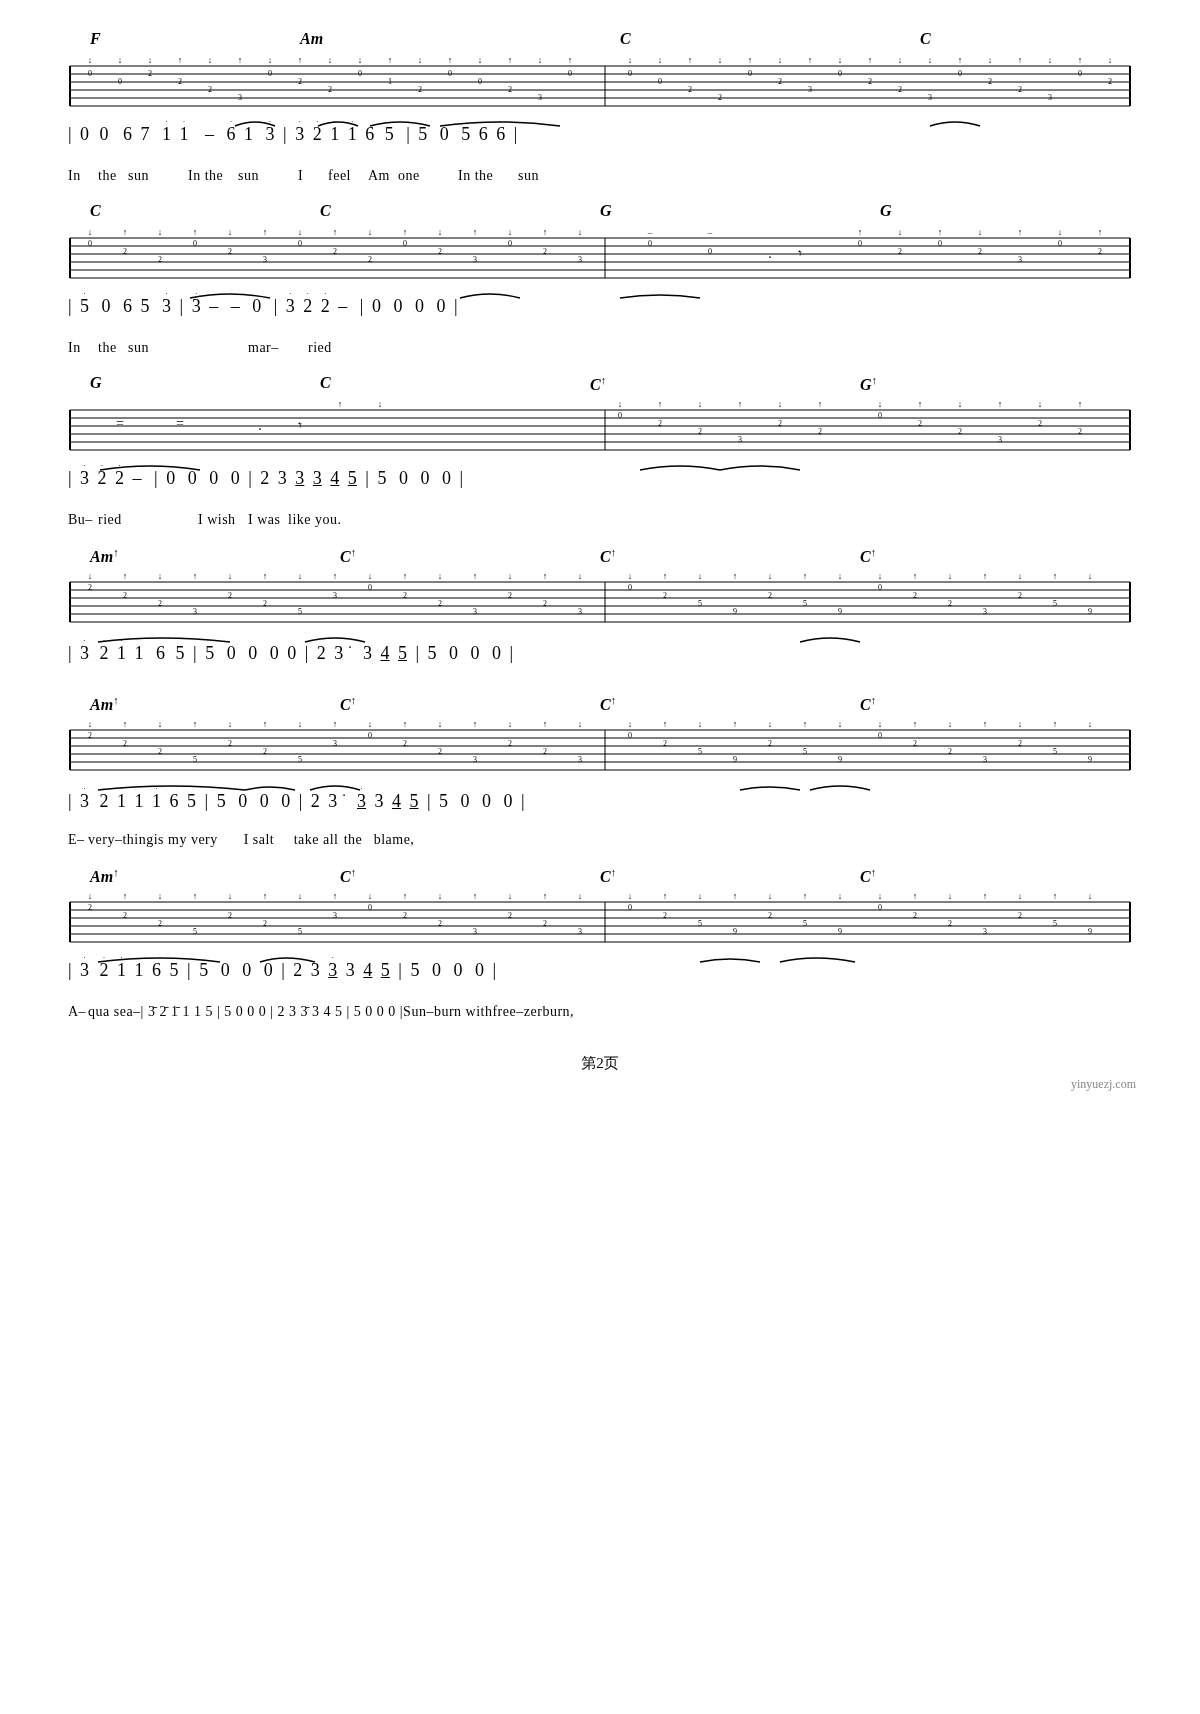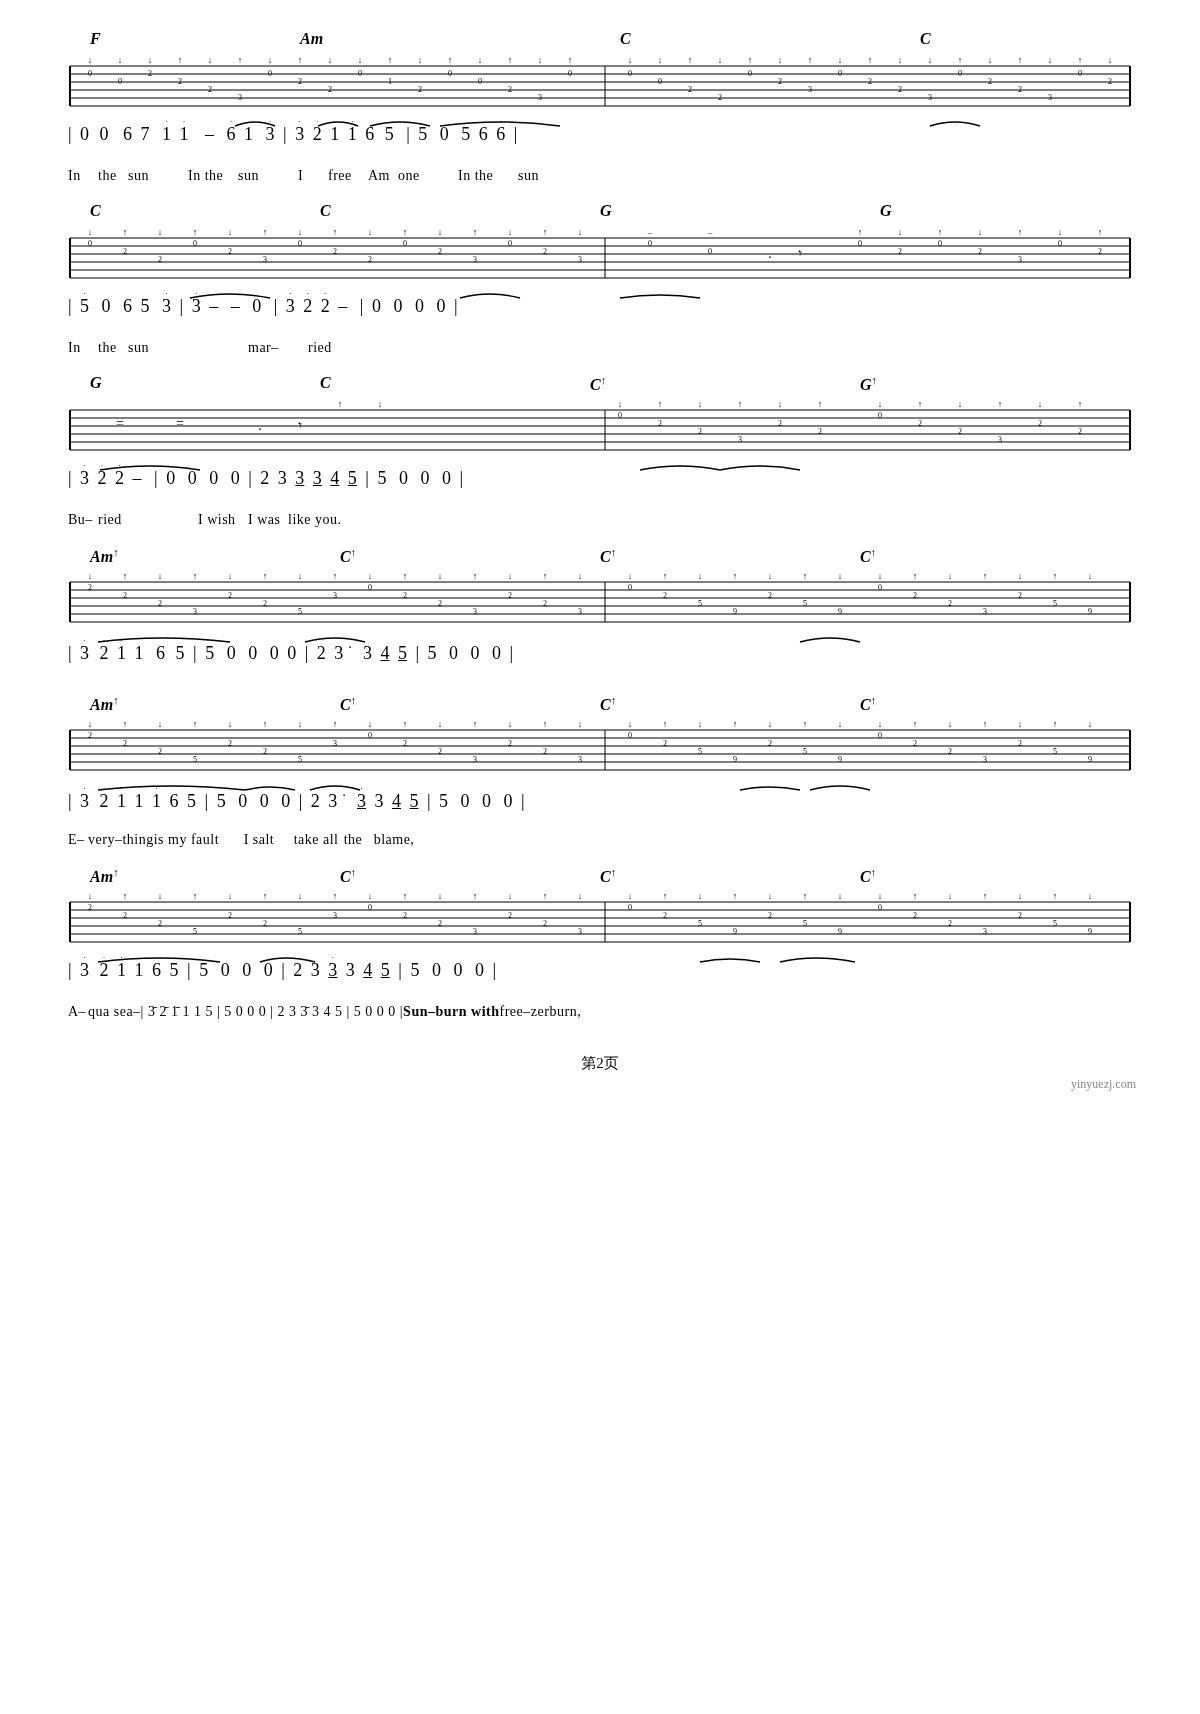--- a/index.html
+++ b/index.html
@@ -248,21 +248,21 @@
       </svg>
     </div>
 
     <div class="lyrics-line">
       <span style="min-width:30px;">In</span>
       <span style="min-width:30px;">the</span>
       <span style="min-width:60px;">sun</span>
       <span style="min-width:50px;">In the</span>
       <span style="min-width:60px;">sun</span>
       <span style="min-width:30px;">I</span>
-      <span style="min-width:40px;">free</span>
+      <span style="min-width:40px;">feel</span>
       <span style="min-width:30px;">Am</span>
       <span style="min-width:60px;">one</span>
       <span style="min-width:60px;">In the</span>
       <span style="min-width:40px;">sun</span>
     </div>
   </div>
 
   <div class="full-section">
     <div style="position:relative; height:24px; margin-bottom:2px;">
       <span style="position:absolute;left:30px;font-size:16px;font-style:italic;font-weight:bold;">C</span>
@@ -744,21 +744,21 @@
         <path d="M 250,8 Q 275,0 300,8" fill="none" stroke="#000" stroke-width="1.5"></path>
 
         <path d="M 680,8 Q 710,2 740,8" fill="none" stroke="#000" stroke-width="1.5"></path>
 
         <path d="M 750,8 Q 780,0 810,8" fill="none" stroke="#000" stroke-width="1.5"></path>
       </svg>
     </div>
     <div class="lyrics-line">
       <span style="min-width:20px;">E–</span>
       <span style="min-width:50px;">very–thing</span>
-      <span style="min-width:90px;">is my fault</span>
+      <span style="min-width:90px;">is my very</span>
       <span style="min-width:50px;">I salt</span>
       <span style="min-width:50px;">take all</span>
       <span style="min-width:30px;">the</span>
       <span style="min-width:40px;">blame,</span>
     </div>
   </div>
 
   <div class="full-section">
     <div style="position:relative; height:24px; margin-bottom:2px;">
       <span style="position:absolute;left:30px;font-size:16px;font-style:italic;font-weight:bold;">Am<span style="font-size:11px;vertical-align:super;">↑</span></span>
@@ -877,21 +877,21 @@
 
         <path d="M 640,8 Q 670,2 700,8" fill="none" stroke="#000" stroke-width="1.5"></path>
 
         <path d="M 720,8 Q 755,0 795,8" fill="none" stroke="#000" stroke-width="1.5"></path>
       </svg>
     </div>
     <div class="lyrics-line">
       <span style="min-width:20px;">A–</span>
       <span style="min-width:50px;">qua sea–</span>
       <span style="min-width:100px;">| 3̄  2̄ 1̄ 1  1 5 | 5  0  0  0 | 2 3  3̄ 3  4 5 | 5  0  0  0 |</span>
-      <span style="min-width:80px;font-weight:bold;">Sun–burn with</span>
+      <span style="min-width:80px;">Sun–burn with</span>
       <span style="min-width:50px;">free–zer</span>
       <span style="min-width:40px;">burn,</span>
     </div>
   </div>
 
   <div class="page-num">
     <span>第2页</span>
   </div>
 
   <div class="site-tag">

